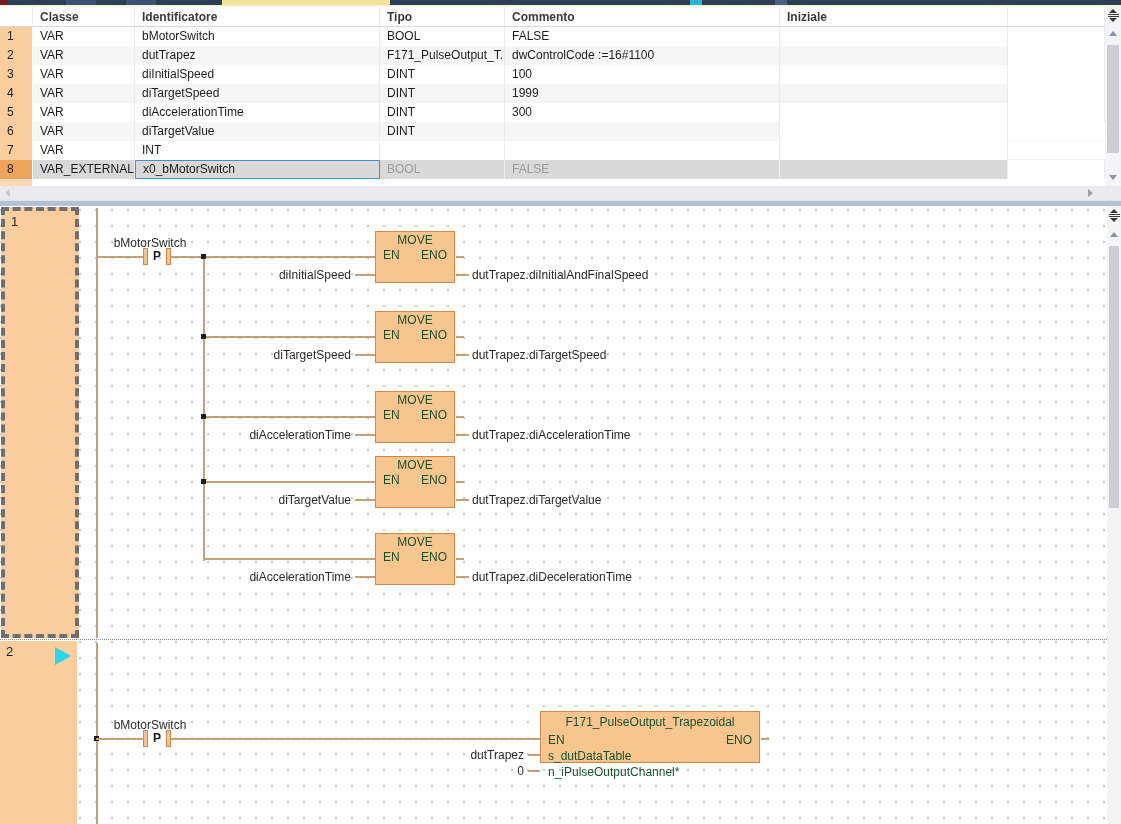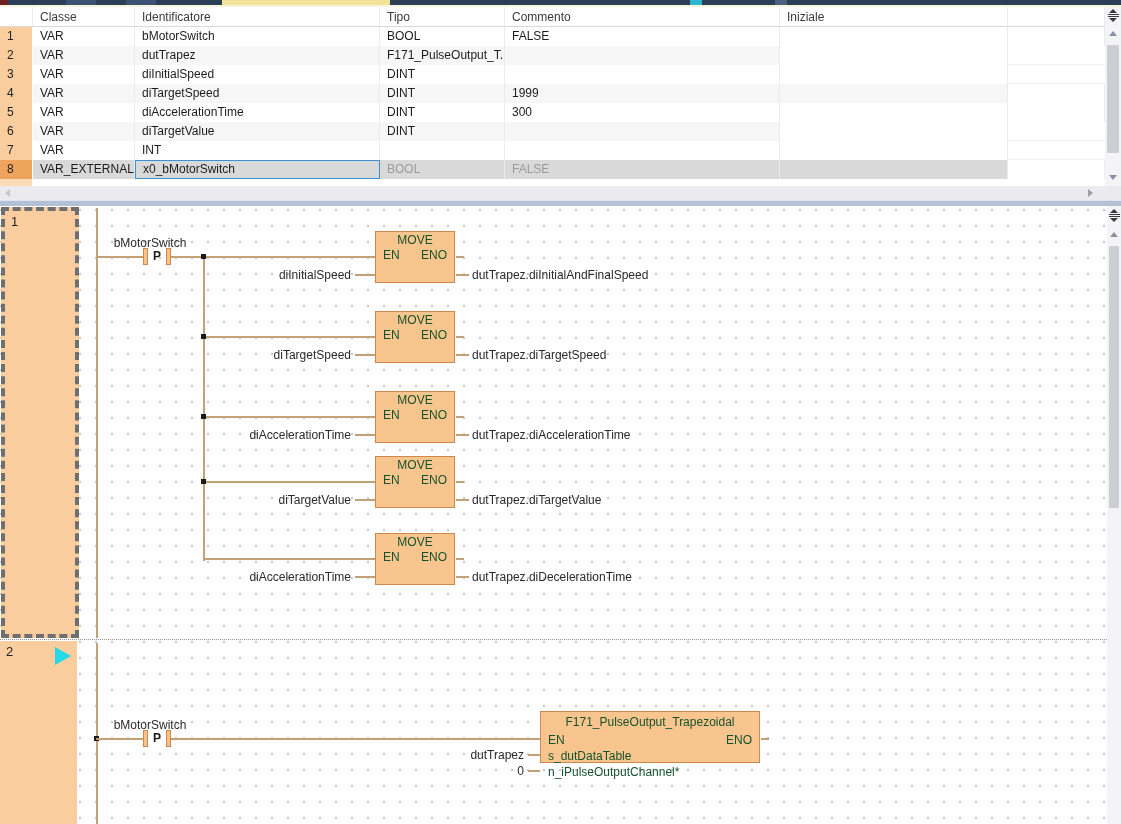--- a/index.html
+++ b/index.html
@@ -13,21 +13,21 @@
   .top-strip .seg{position:absolute;top:0;height:5px;}
   .seg-maroon{left:0;width:8px;background:#6E1F1F;}
   .seg-tab1{left:66px;width:30px;background:#3C5273;}
   .seg-tab2{left:126px;width:30px;background:#3C5273;}
   .seg-yellow{left:222px;width:168px;background:#F2E398;}
   .seg-teal{left:690px;width:12px;background:#2BB8CE;}
   .seg-blue{left:775px;width:12px;background:#4A6080;}
   .strip-line{height:2px;background:#F8F3DC;}
   
   .thead,.trow{display:grid;grid-template-columns:33px 102px 245px 125px 275px 228px 97px;}
-  .thead{height:20px;}
+  .thead{height:20px;font-weight:bold;}
   .hc{font-size:12px;color:#3a3a3a;line-height:20px;padding-left:7px;
       border-right:1px solid #ececec;border-bottom:1px solid #d9d9d9;
       white-space:nowrap;overflow:hidden;background:#fff;}
   .trow{height:19px;box-shadow:inset 0 -1px #f2f2f2;}
   .c{font-size:12px;color:#1c1c1c;line-height:19px;padding-left:7px;
      border-right:1px solid #ececec;white-space:nowrap;overflow:hidden;background:#fff;}
   .c-num{background:#FACD9E;color:#222;border-right:1px solid #fff;}
   .trow:nth-child(even) .c:not(.c-num):not(.c-extra){background:#f6f6f6;}
   .trow:nth-child(8) .c:not(.c-num):not(.c-extra){background:#D9D9D9;}
   .trow:nth-child(8) .c-num{background:#EFA45E;}
@@ -144,29 +144,31 @@
     <div class="c c-init">FALSE</div>
     <div class="c c-comm"></div>
     <div class="c c-extra"></div>
   </div>
 
   <div class="trow">
     <div class="c c-num">2</div>
     <div class="c c-classe">VAR</div>
     <div class="c c-id">dutTrapez</div>
     <div class="c c-tipo">F171_PulseOutput_T...</div>
+    <div class="c c-init">dwControlCode :=16#1100</div>
     <div class="c c-comm"></div>
     <div class="c c-extra"></div>
   </div>
 
   <div class="trow">
     <div class="c c-num">3</div>
     <div class="c c-classe">VAR</div>
     <div class="c c-id">diInitialSpeed</div>
     <div class="c c-tipo">DINT</div>
+    <div class="c c-init">100</div>
     <div class="c c-comm"></div>
     <div class="c c-extra"></div>
   </div>
 
   <div class="trow">
     <div class="c c-num">4</div>
     <div class="c c-classe">VAR</div>
     <div class="c c-id">diTargetSpeed</div>
     <div class="c c-tipo">DINT</div>
     <div class="c c-init">1999</div>

